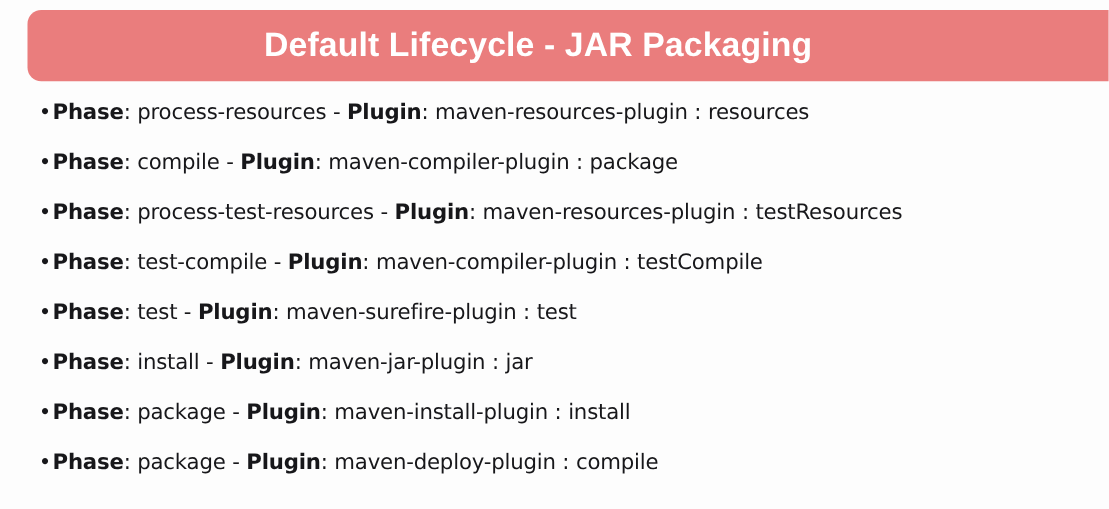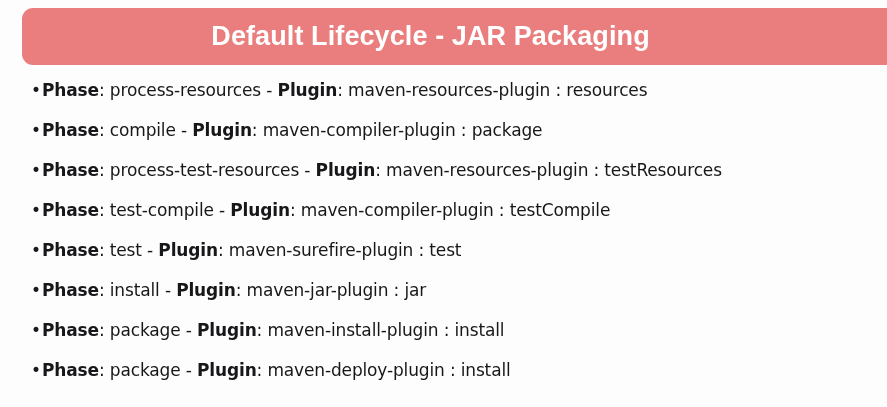--- a/index.html
+++ b/index.html
@@ -88,16 +88,16 @@
   </div>
 
   <ul class="bullet-list">
       <li class="bullet-item"><span class="bullet-dot">•</span><span class="lbl">Phase</span><span class="txt">: </span><span class="txt">process-resources</span><span class="txt"> - </span><span class="lbl">Plugin</span><span class="txt">: </span><span class="txt">maven-resources-plugin : resources</span></li>
       <li class="bullet-item"><span class="bullet-dot">•</span><span class="lbl">Phase</span><span class="txt">: </span><span class="txt">compile</span><span class="txt"> - </span><span class="lbl">Plugin</span><span class="txt">: </span><span class="txt">maven-compiler-plugin : package</span></li>
       <li class="bullet-item"><span class="bullet-dot">•</span><span class="lbl">Phase</span><span class="txt">: </span><span class="txt">process-test-resources</span><span class="txt"> - </span><span class="lbl">Plugin</span><span class="txt">: </span><span class="txt">maven-resources-plugin : testResources</span></li>
       <li class="bullet-item"><span class="bullet-dot">•</span><span class="lbl">Phase</span><span class="txt">: </span><span class="txt">test-compile</span><span class="txt"> - </span><span class="lbl">Plugin</span><span class="txt">: </span><span class="txt">maven-compiler-plugin : testCompile</span></li>
       <li class="bullet-item"><span class="bullet-dot">•</span><span class="lbl">Phase</span><span class="txt">: </span><span class="txt">test</span><span class="txt"> - </span><span class="lbl">Plugin</span><span class="txt">: </span><span class="txt">maven-surefire-plugin : test</span></li>
       <li class="bullet-item"><span class="bullet-dot">•</span><span class="lbl">Phase</span><span class="txt">: </span><span class="txt">install</span><span class="txt"> - </span><span class="lbl">Plugin</span><span class="txt">: </span><span class="txt">maven-jar-plugin : jar</span></li>
       <li class="bullet-item"><span class="bullet-dot">•</span><span class="lbl">Phase</span><span class="txt">: </span><span class="txt">package</span><span class="txt"> - </span><span class="lbl">Plugin</span><span class="txt">: </span><span class="txt">maven-install-plugin : install</span></li>
-      <li class="bullet-item"><span class="bullet-dot">•</span><span class="lbl">Phase</span><span class="txt">: </span><span class="txt">package</span><span class="txt"> - </span><span class="lbl">Plugin</span><span class="txt">: </span><span class="txt">maven-deploy-plugin : install</span></li>
+      <li class="bullet-item"><span class="bullet-dot">•</span><span class="lbl">Phase</span><span class="txt">: </span><span class="txt">package</span><span class="txt"> - </span><span class="lbl">Plugin</span><span class="txt">: </span><span class="txt">maven-deploy-plugin : compile</span></li>
     </ul>
 
 </div>
 
 </body></html>

